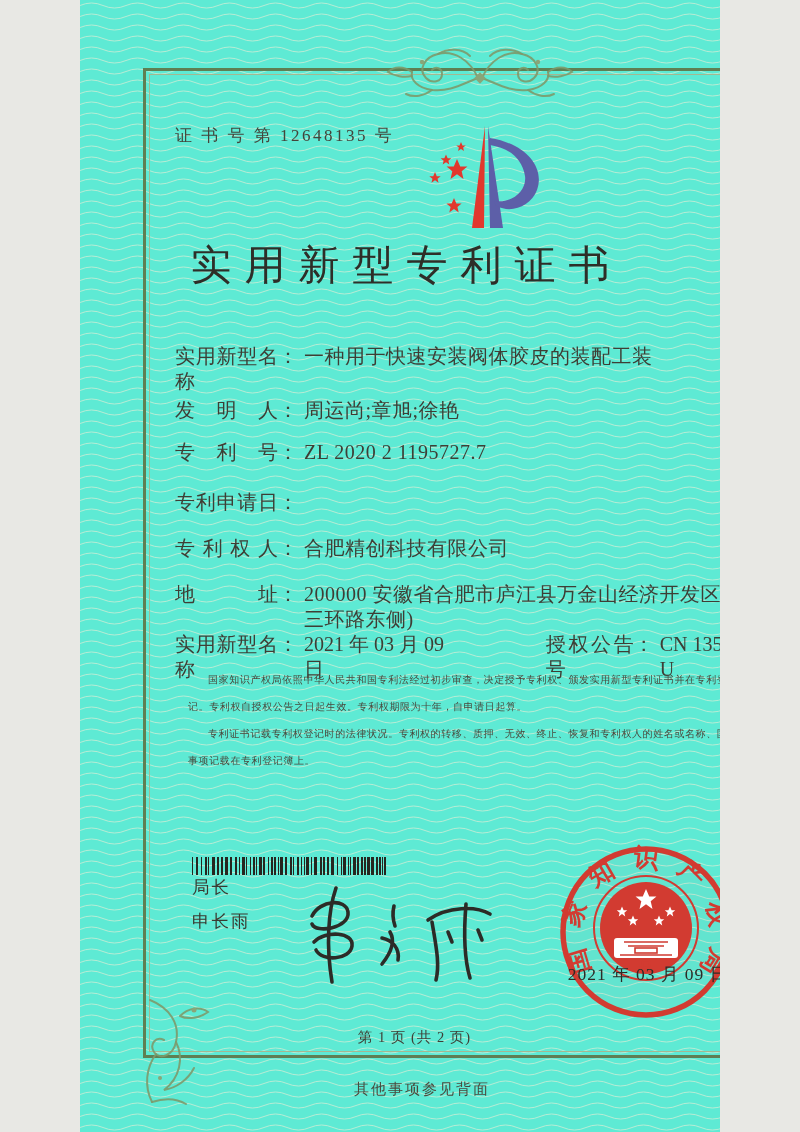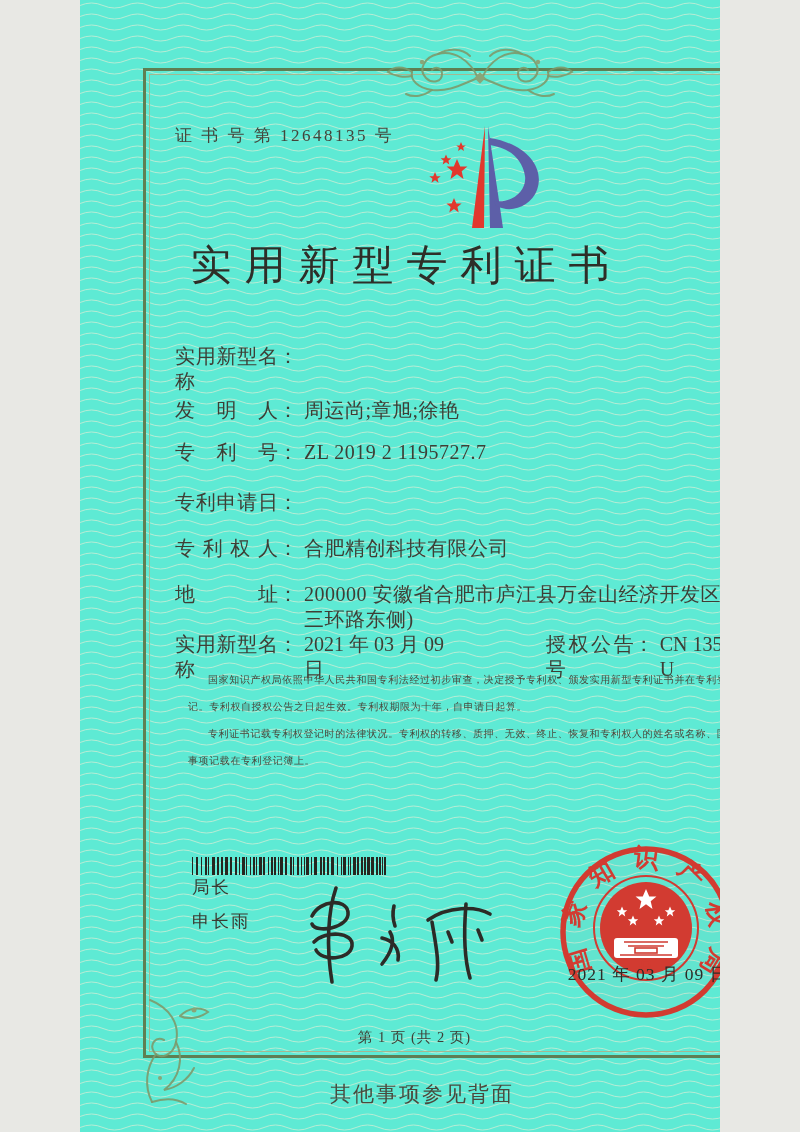--- a/index.html
+++ b/index.html
@@ -67,21 +67,21 @@
   .seal-date{
     position:absolute;left:478px;top:962px;width:180px;z-index:5;
     text-align:center;font-size:17.5px;color:#2d2c27;letter-spacing:1px;
   }
   .page-info{
     position:absolute;left:0;right:0;top:1028px;z-index:3;
     text-align:center;font-size:14.5px;color:#3e3e35;letter-spacing:1px;padding-left:29px;
   }
   .back-note{
     position:absolute;left:0;right:0;top:1080px;z-index:3;
-    text-align:center;font-size:21px;color:#4a493d;letter-spacing:2px;padding-left:44px;
+    text-align:center;font-size:15px;color:#4a493d;letter-spacing:2px;padding-left:44px;
   }
   .seal-ring{fill:rgba(210,59,49,0.03);stroke:#d23b31;stroke-width:5.5;}
   .seal-red{fill:#d23b31;}
   .seal-line{stroke:#cf3a30;stroke-width:1.6;fill:none;}
   .seal-char{fill:#d23b31;font-size:25px;font-weight:bold;letter-spacing:18px;
     font-family:"Liberation Serif","DejaVu Serif",serif;}
 </style>
 </head>
 <body>
 
@@ -346,30 +346,31 @@
       <rect x="15" y="20" width="1" height="1" fill="#24241f"></rect>
       <rect x="17" y="20" width="1" height="1" fill="#24241f"></rect>
     </svg>
 
   <div class="title">实用新型专利证书</div>
 
   
   <div class="field-row" style="top:344px">
     <span class="flabel">实用新型名称</span>
       <span class="fcolon">：</span>
+    <span class="fvalue">一种用于快速安装阀体胶皮的装配工装</span>
   </div>
   <div class="field-row" style="top:398px">
     <span class="flabel">发明人</span>
       <span class="fcolon">：</span>
     <span class="fvalue">周运尚;章旭;徐艳</span>
   </div>
   <div class="field-row" style="top:440px">
     <span class="flabel">专利号</span>
       <span class="fcolon">：</span>
-    <span class="fvalue">ZL 2019 2 1195727.7</span>
+    <span class="fvalue">ZL 2020 2 1195727.7</span>
   </div>
   <div class="field-row" style="top:490px">
     <span class="flabel">专利申请日</span>
       <span class="fcolon">：</span>
   </div>
   <div class="field-row" style="top:536px">
     <span class="flabel">专利权人</span>
       <span class="fcolon">：</span>
     <span class="fvalue">合肥精创科技有限公司</span>
   </div>

